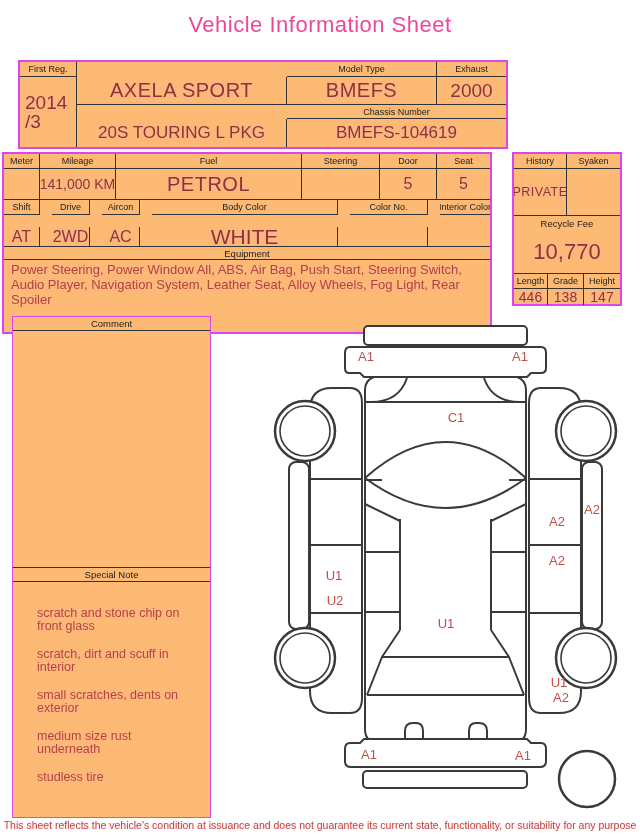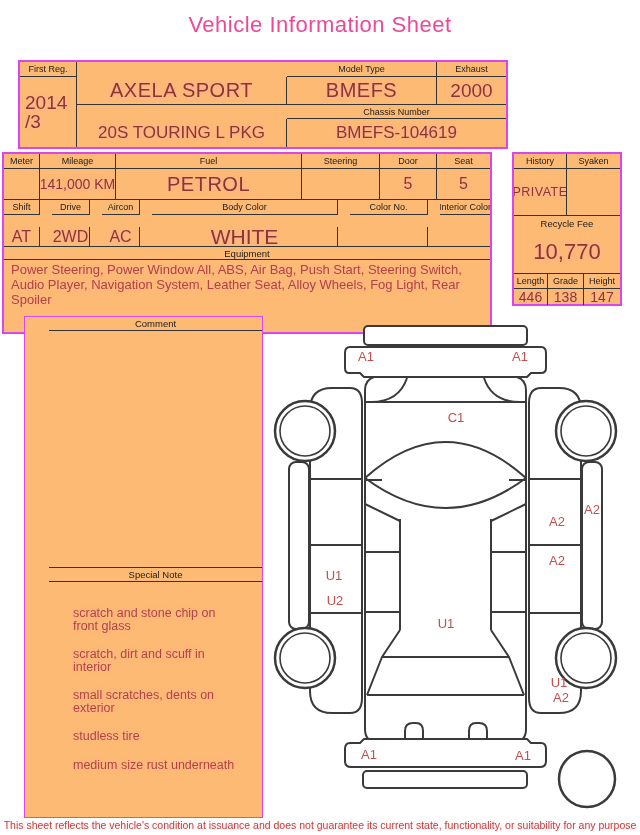--- a/index.html
+++ b/index.html
@@ -110,30 +110,30 @@
     <div class="grid" style="flex:1;grid-template-columns:34px 36px 1fr;grid-template-rows:15px 1fr;">
       <div class="cell hdr br bb">Length</div>
       <div class="cell hdr br bb">Grade</div>
       <div class="cell hdr bb">Height</div>
       <div class="cell val v18 br">446</div>
       <div class="cell val v18 br">138</div>
       <div class="cell val v18">147</div>
     </div>
   </div>
 
-  <div class="tbl sec" style="left:24px;top:316px;width:239px;height:502px;border-width:1.5px;padding-left:24px;">
+  <div class="tbl sec" style="left:12px;top:316px;width:199px;height:502px;border-width:1.5px;">
     <div class="strip bb" style="height:14px;flex:none;">Comment</div>
     <div class="comment-area bb" style="height:237px;flex:none;"></div>
     <div class="strip bb" style="height:14px;flex:none;">Special Note</div>
     <div class="notes" style="flex:1;">
       <p class="gap">scratch and stone chip on front glass</p>
       <p class="tight">scratch, dirt and scuff in interior</p>
       <p class="tight">small scratches, dents on exterior</p>
+      <p class="tight">medium size rust underneath</p>
       <p class="tight">studless tire</p>
-      <p class="tight">medium size rust underneath</p>
     </div>
   </div>
 
   <svg class="diagram" width="370" height="505" viewBox="0 0 370 505">
 
     <g stroke="#3a3a3a" stroke-width="2" fill="none" stroke-linejoin="round">
       <path d="M 104 65 Q 95 68 95 78 L 95 417 Q 95 430 107 430 L 244 430 Q 256 430 256 417 L 256 78 Q 256 68 247 65 Z"></path>
       <path d="M 95 90 H 256"></path>
       <path d="M 137 66 Q 129 90 101 90 M 214 66 Q 222 90 250 90"></path>
       <path d="M 95 166 Q 175.5 94 256 166 Q 175.5 226 95 166 Z"></path>

